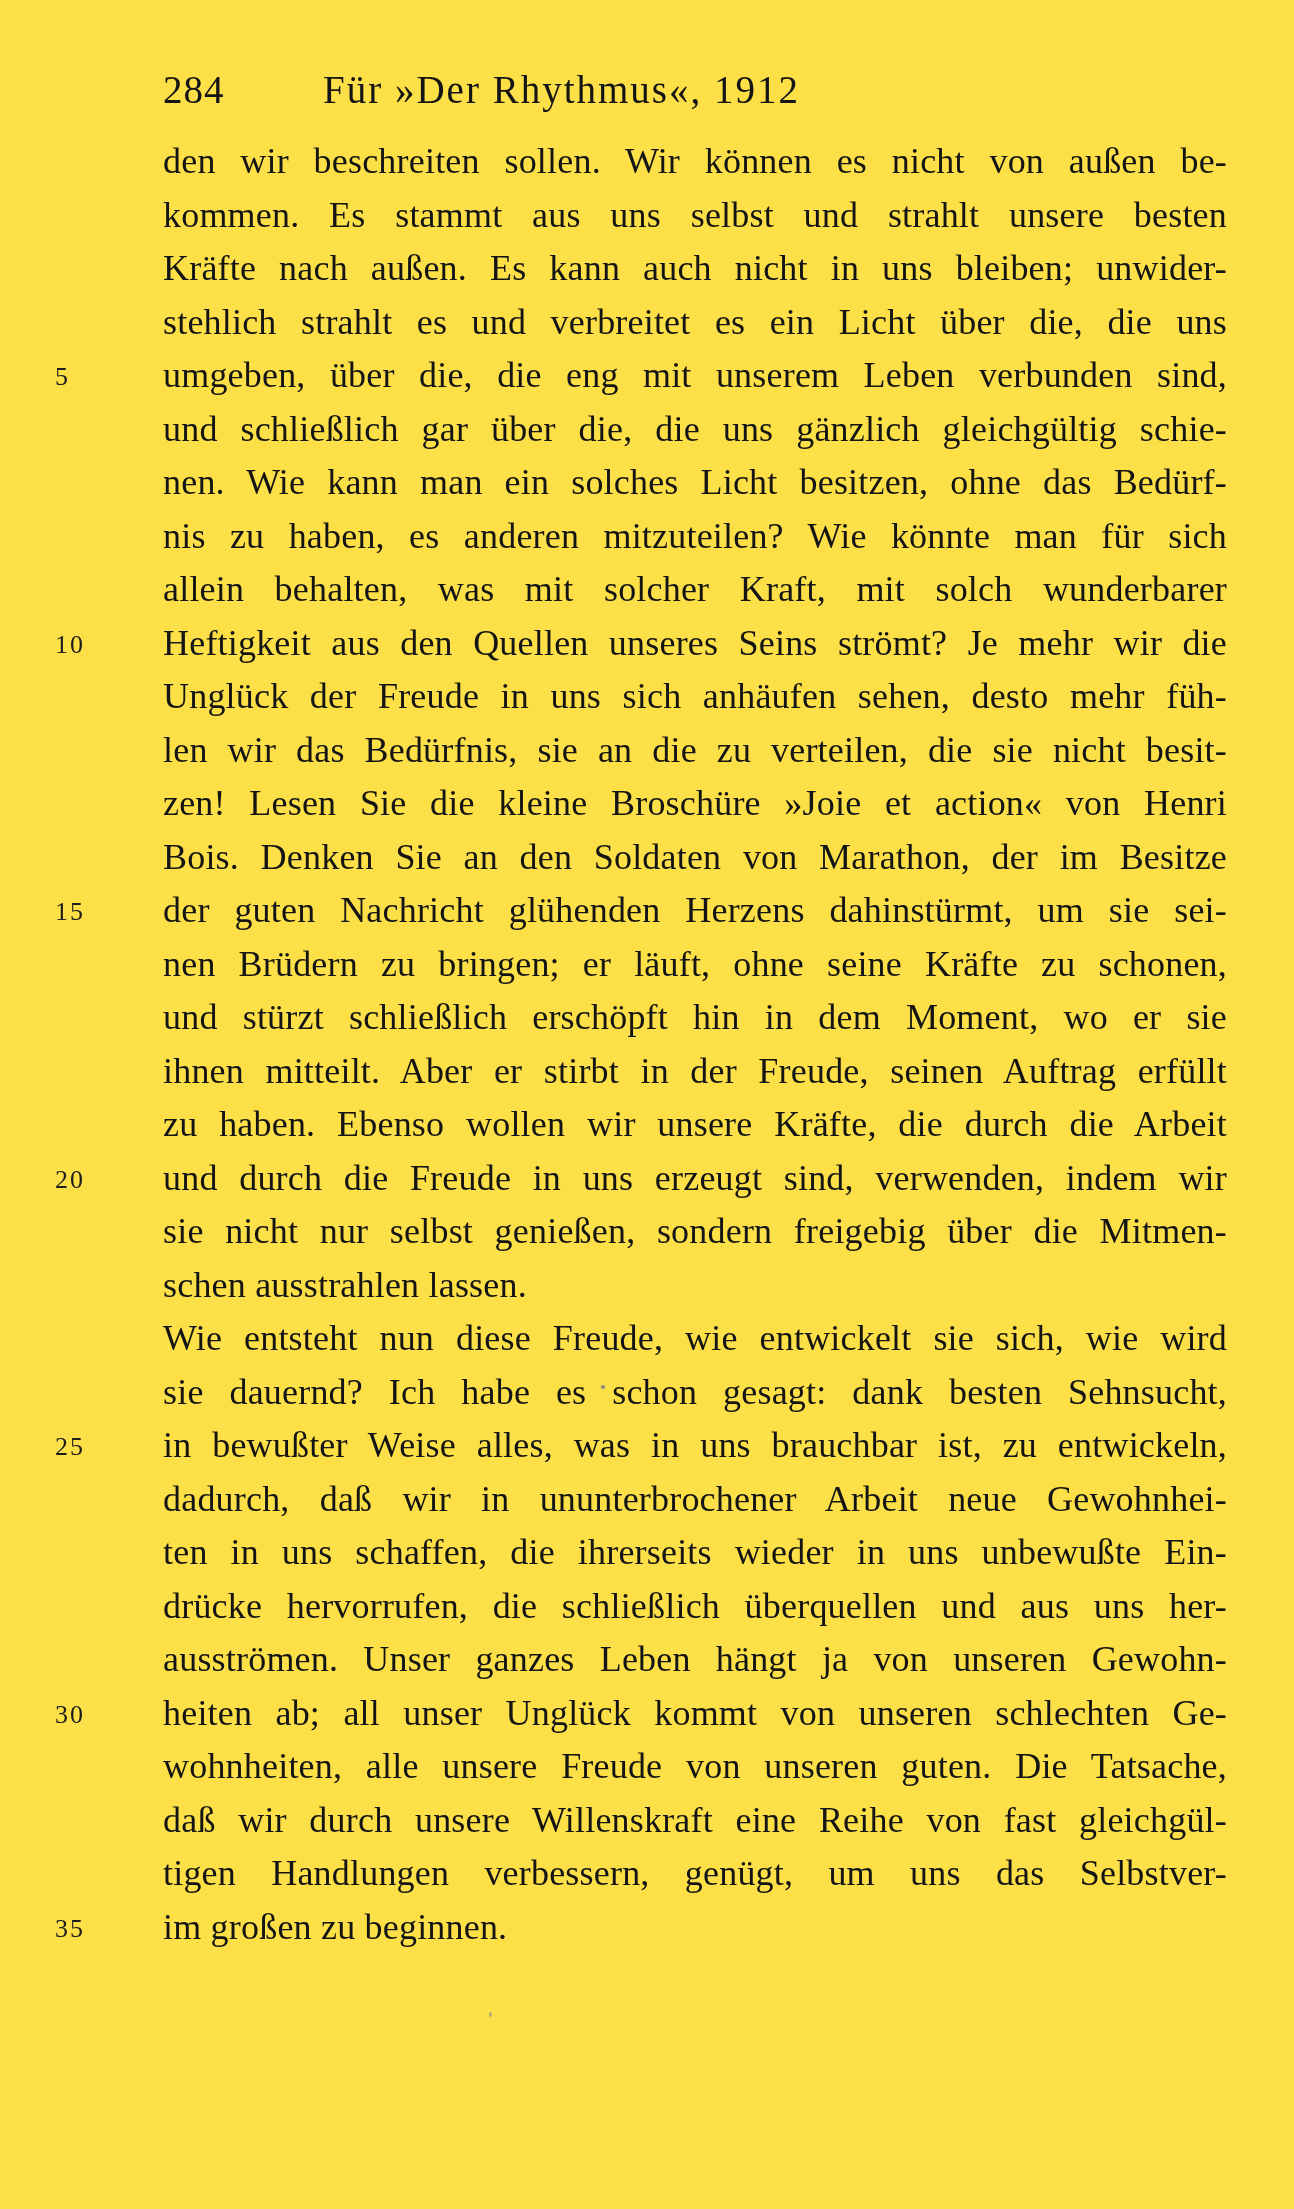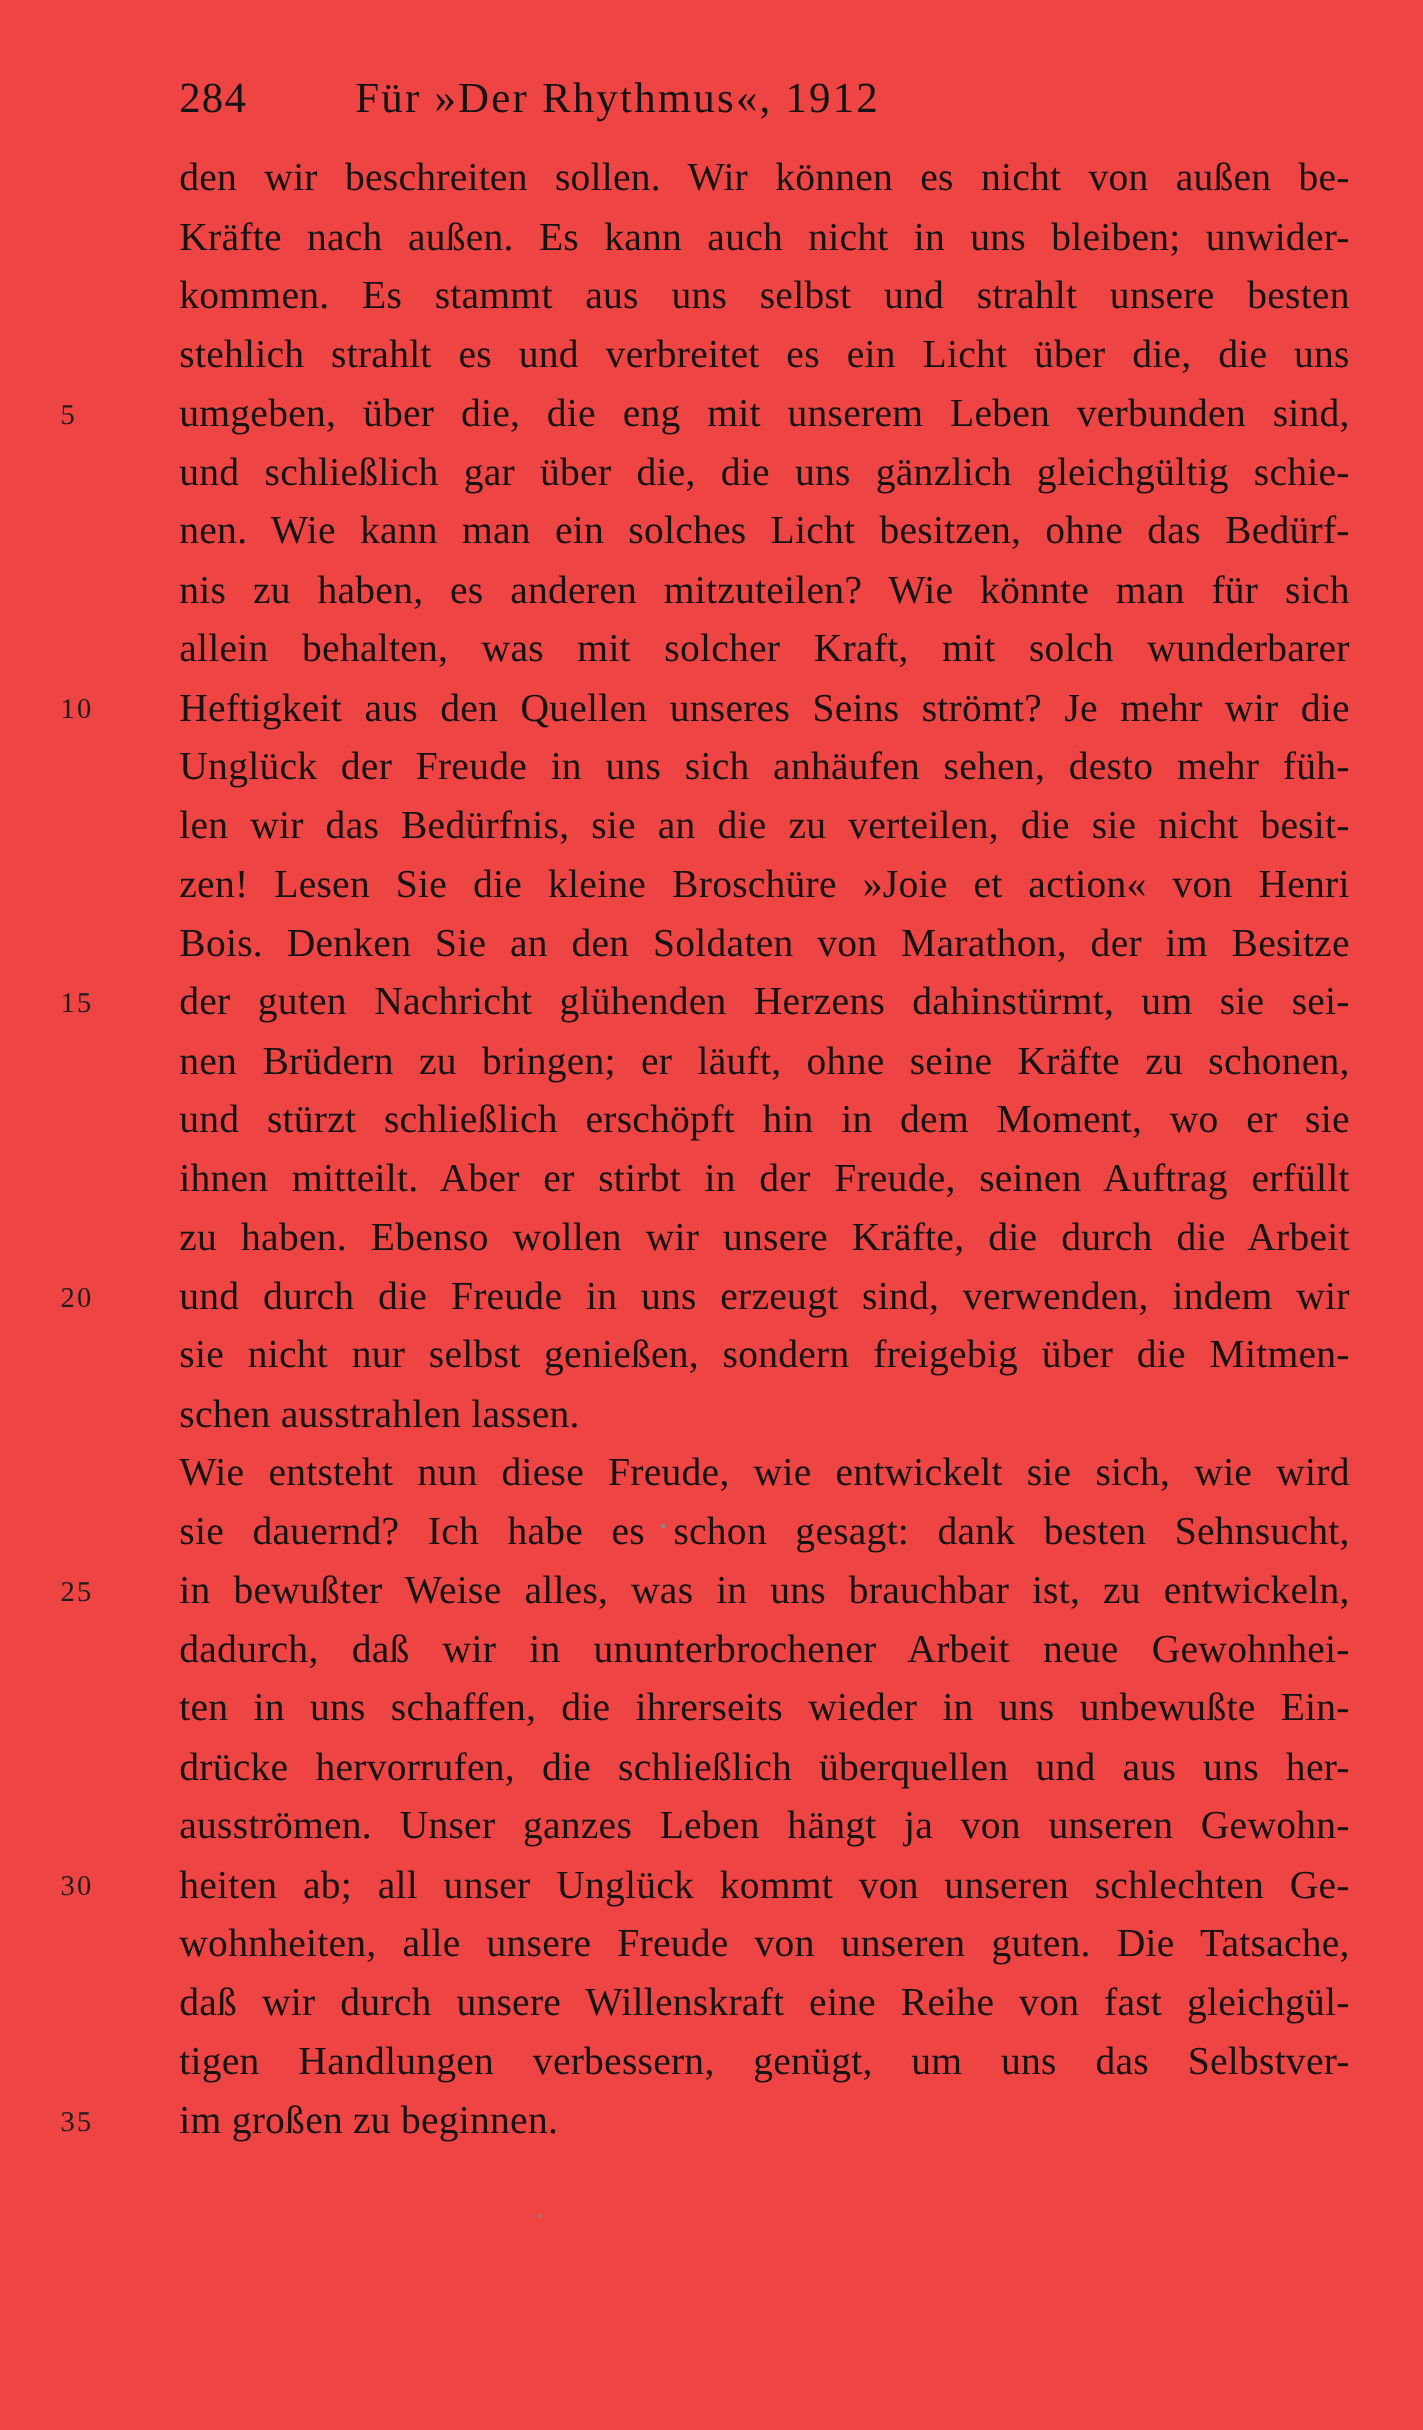--- a/index.html
+++ b/index.html
@@ -4,21 +4,21 @@
 <style>
   html, body {
     margin: 0;
     padding: 0;
     background: #ffffff;
   }
   #page {
     position: relative;
     width: 1294px;
     height: 2209px;
-    background: #ef4444;
+    background: #fde047;
     overflow: hidden;
     font-family: "Liberation Serif", "DejaVu Serif", serif;
     color: #141414;
   }
   
   #header {
     position: absolute;
     top: 66px;
     left: 163px;
     right: 67px;
@@ -86,22 +86,22 @@
 
 <div id="page">
 
   <div id="header">
     <span class="page-number">284</span>
     <span class="running-title">Für »Der Rhythmus«, 1912</span>
   </div>
 
   <div id="text-block">
       <div class="line"><span class="line-no"></span><span>den wir beschreiten sollen. Wir können es nicht von außen be-</span></div>
+      <div class="line"><span class="line-no"></span><span>kommen. Es stammt aus uns selbst und strahlt unsere besten</span></div>
       <div class="line"><span class="line-no"></span><span>Kräfte nach außen. Es kann auch nicht in uns bleiben; unwider-</span></div>
-      <div class="line"><span class="line-no"></span><span>kommen. Es stammt aus uns selbst und strahlt unsere besten</span></div>
       <div class="line"><span class="line-no"></span><span>stehlich strahlt es und verbreitet es ein Licht über die, die uns</span></div>
       <div class="line"><span class="line-no">5</span><span>umgeben, über die, die eng mit unserem Leben verbunden sind,</span></div>
       <div class="line"><span class="line-no"></span><span>und schließlich gar über die, die uns gänzlich gleichgültig schie-</span></div>
       <div class="line"><span class="line-no"></span><span>nen. Wie kann man ein solches Licht besitzen, ohne das Bedürf-</span></div>
       <div class="line"><span class="line-no"></span><span>nis zu haben, es anderen mitzuteilen? Wie könnte man für sich</span></div>
       <div class="line"><span class="line-no"></span><span>allein behalten, was mit solcher Kraft, mit solch wunderbarer</span></div>
       <div class="line"><span class="line-no">10</span><span>Heftigkeit aus den Quellen unseres Seins strömt? Je mehr wir die</span></div>
       <div class="line"><span class="line-no"></span><span>Unglück der Freude in uns sich anhäufen sehen, desto mehr füh-</span></div>
       <div class="line"><span class="line-no"></span><span>len wir das Bedürfnis, sie an die zu verteilen, die sie nicht besit-</span></div>
       <div class="line"><span class="line-no"></span><span>zen! Lesen Sie die kleine Broschüre »Joie et action« von Henri</span></div>

